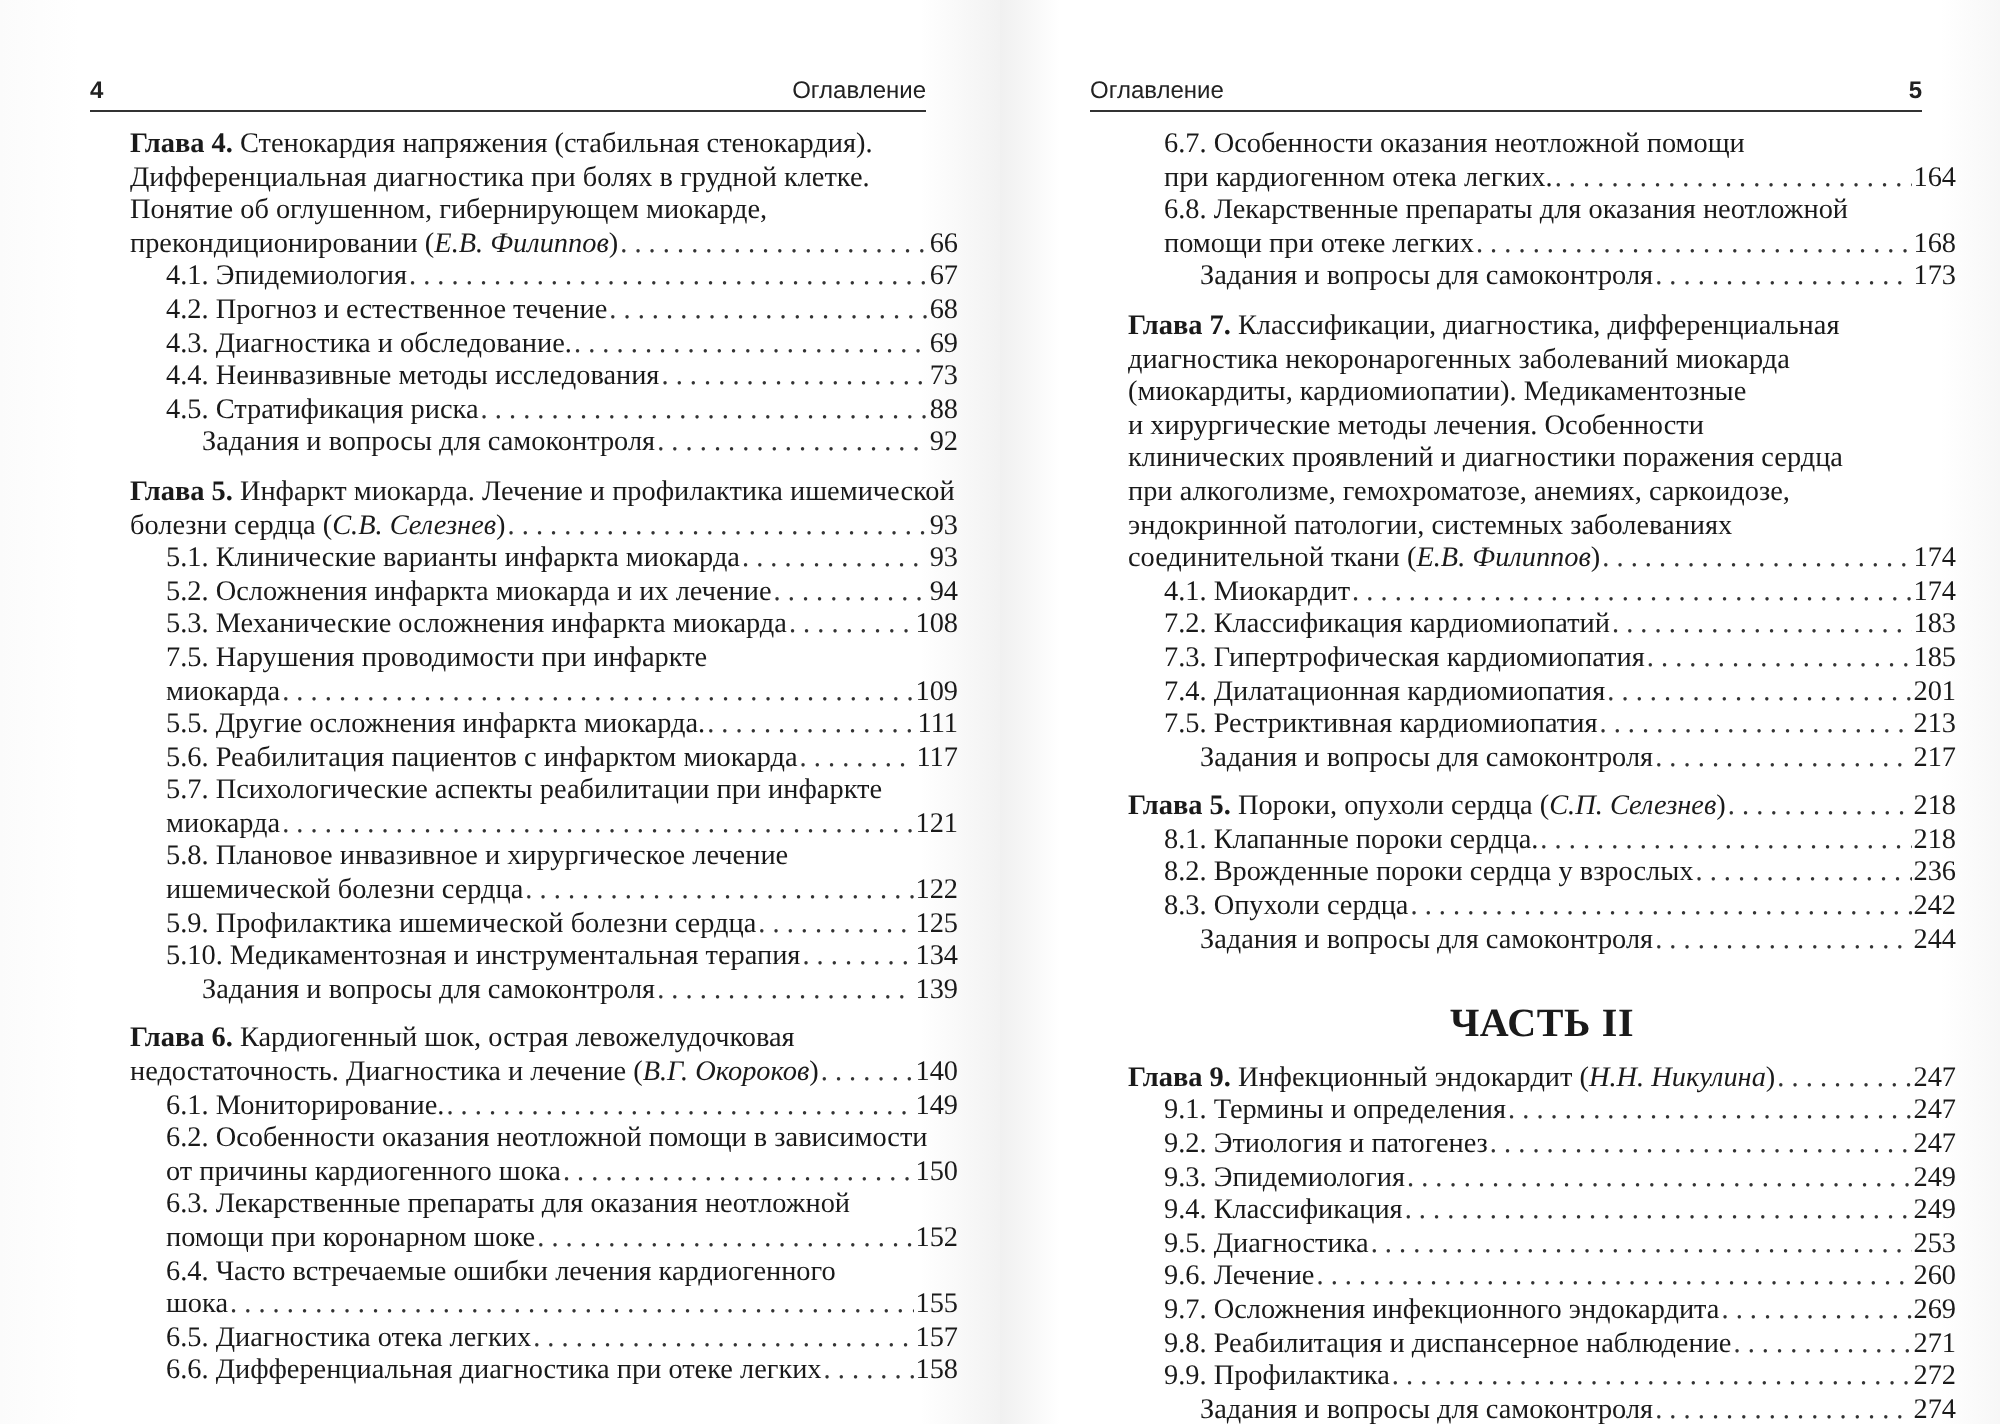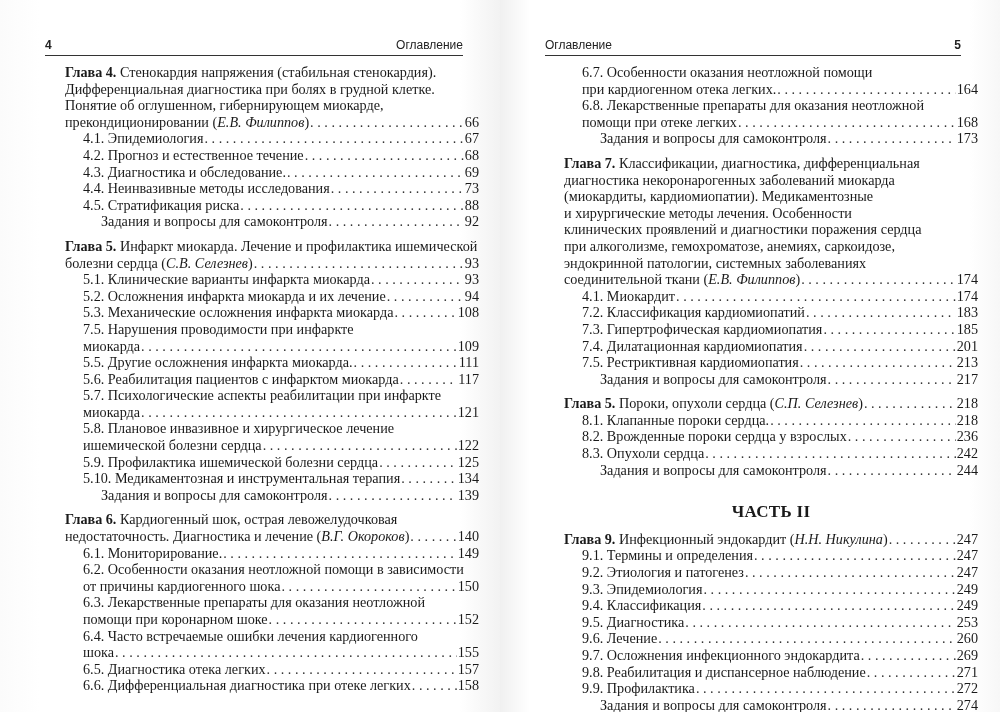--- a/index.html
+++ b/index.html
@@ -42,21 +42,21 @@
     content: ". . . . . . . . . . . . . . . . . . . . . . . . . . . . . . . . . . . . . . . . . . . . . . . . . . . . . . . . . . . . . . . . . . . . . . . . . . . . . . .";
     letter-spacing: 0;
   }
   .line .pg { flex: 0 0 auto; text-align: center; }
   .lvl0 { padding-left: 0; }
   .lvl1 { padding-left: 18px; }
   .lvl2 { padding-left: 36px; }
   .chap-label { font-weight: bold; }
   .author { font-style: italic; }
   .part-title {
-    text-align: center; font-weight: bold; font-size: 17px;
+    text-align: center; font-weight: bold; font-size: 20px;
     margin: 26px 0 10px 0; letter-spacing: 0.3px;
   }
 </style>
 </head>
 <body>
 
 <div class="spread">
   <div class="page left">
     <div class="running-head">
       <span class="pagenum">4</span>

